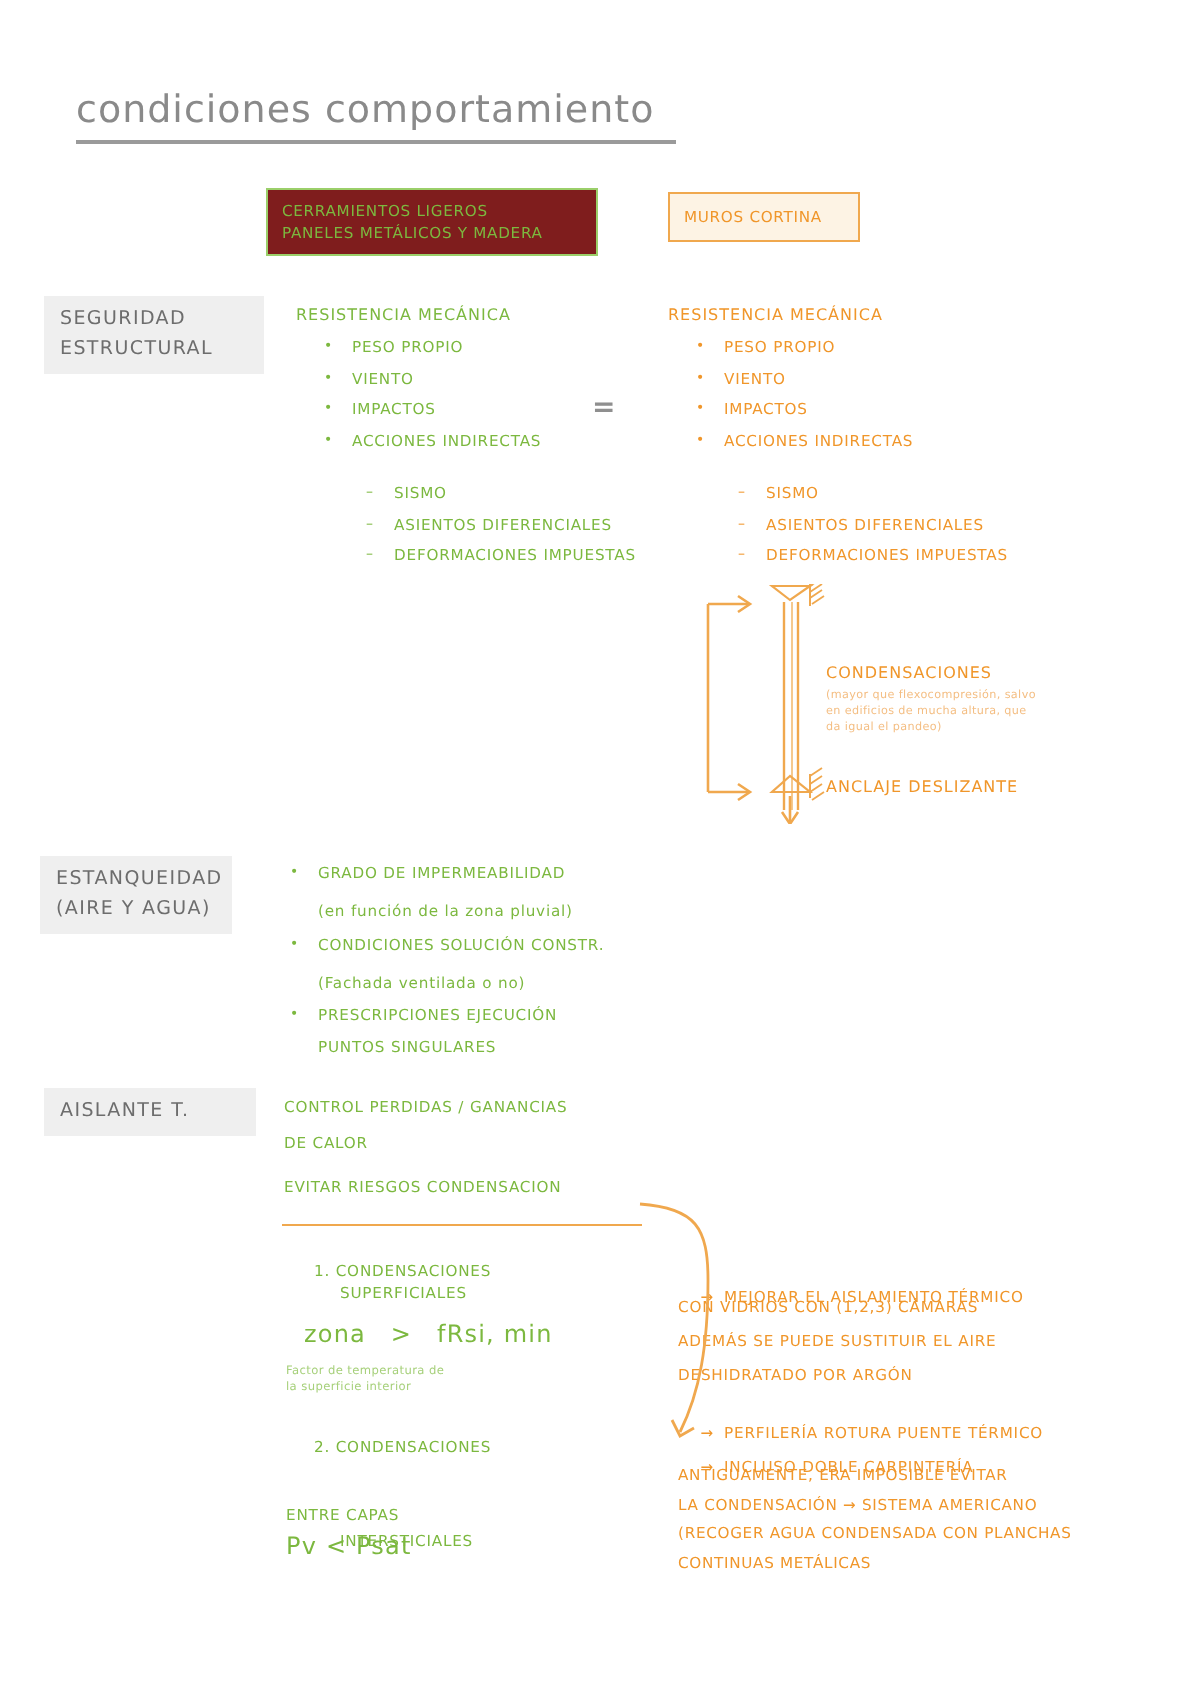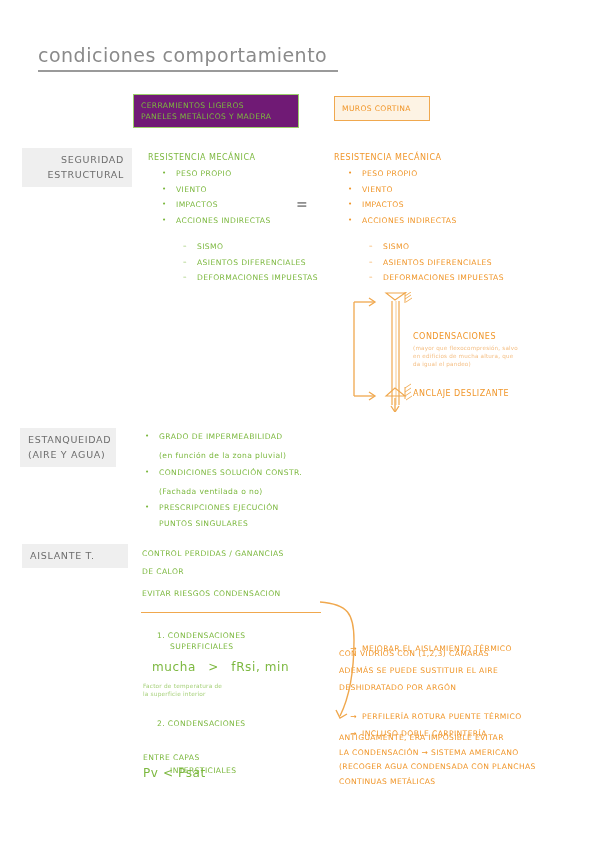--- a/index.html
+++ b/index.html
@@ -23,21 +23,21 @@
   }
 
   
   .hbox{
     position:absolute;box-sizing:border-box;
     padding:5px 7px;font-size:7.6px;line-height:11px;
     letter-spacing:.35px;
   }
   .hbox-green{
     left:133px;top:94px;width:166px;
-    border:1.2px solid #9bcf6a;background:#701a75;color:#7cb83f;
+    border:1.2px solid #9bcf6a;background:#7f1d1d;color:#7cb83f;
   }
   .hbox-orange{
     left:334px;top:96px;width:96px;
     border:1.2px solid #f0a84e;background:#fdf3e4;color:#f0962a;
     padding-top:6px;padding-bottom:6px;
   }
 
   
   .rowlabel{
     position:absolute;background:#efefef;color:#6d6d6d;
@@ -99,21 +99,21 @@
 
 <div class="page">
 
   <div class="title">condiciones  comportamiento</div>
   <div class="title-rule"></div>
 
   <div class="hbox hbox-green" style="white-space:pre-line;">CERRAMIENTOS LIGEROS
 PANELES METÁLICOS Y MADERA</div>
   <div class="hbox hbox-orange">MUROS CORTINA</div>
 
-  <div class="rowlabel" id="lbl-seg" style="white-space:pre-line;text-align:right;">SEGURIDAD
+  <div class="rowlabel" id="lbl-seg" style="white-space:pre-line;">SEGURIDAD
 ESTRUCTURAL</div>
   <div class="rowlabel" id="lbl-est" style="white-space:pre-line;">ESTANQUEIDAD
 (AIRE Y AGUA)</div>
   <div class="rowlabel" id="lbl-ais" style="white-space:pre-line;">AISLANTE T.</div>
 
   <div class="eq">=</div>
 
   <div class="hw hd g" style="left:148px;top:152px;">RESISTENCIA MECÁNICA</div>
   <div class="blist g" style="left:162px;top:169px;width:180px;">
     <div class="it">
@@ -247,21 +247,21 @@
 
   <div class="hw g" style="left:142px;top:548px;">CONTROL PERDIDAS / GANANCIAS</div>
   <div class="hw g" style="left:142px;top:566px;">DE CALOR</div>
   <div class="hw g" style="left:142px;top:588px;">EVITAR RIESGOS CONDENSACION</div>
   <div class="uline" style="left:141px;top:612px;width:180px;"></div>
 
   <div class="hw g" style="left:157px;top:630px;">1. CONDENSACIONES</div>
   <div class="hw g" style="left:170px;top:641px;">SUPERFICIALES</div>
 
   <div class="formula" style="left:152px;top:660px;">
-    <span>mucha</span>
+    <span>zona</span>
     <span style="margin:0 8px;">&gt;</span>
     <span>fRsi, min</span>
   </div>
   <div class="tiny-note" style="left:143px;top:682px;">Factor de temperatura de
 la superficie interior</div>
 
   <div class="hw g" style="left:157px;top:718px;">2. CONDENSACIONES</div>
   <div class="hw g" style="left:170px;top:765px;">INTERSTICIALES</div>
   <div class="hw g" style="left:143px;top:752px;">ENTRE CAPAS</div>
   <div class="formula" style="left:143px;top:766px;">Pv  &lt;  Psat</div>

